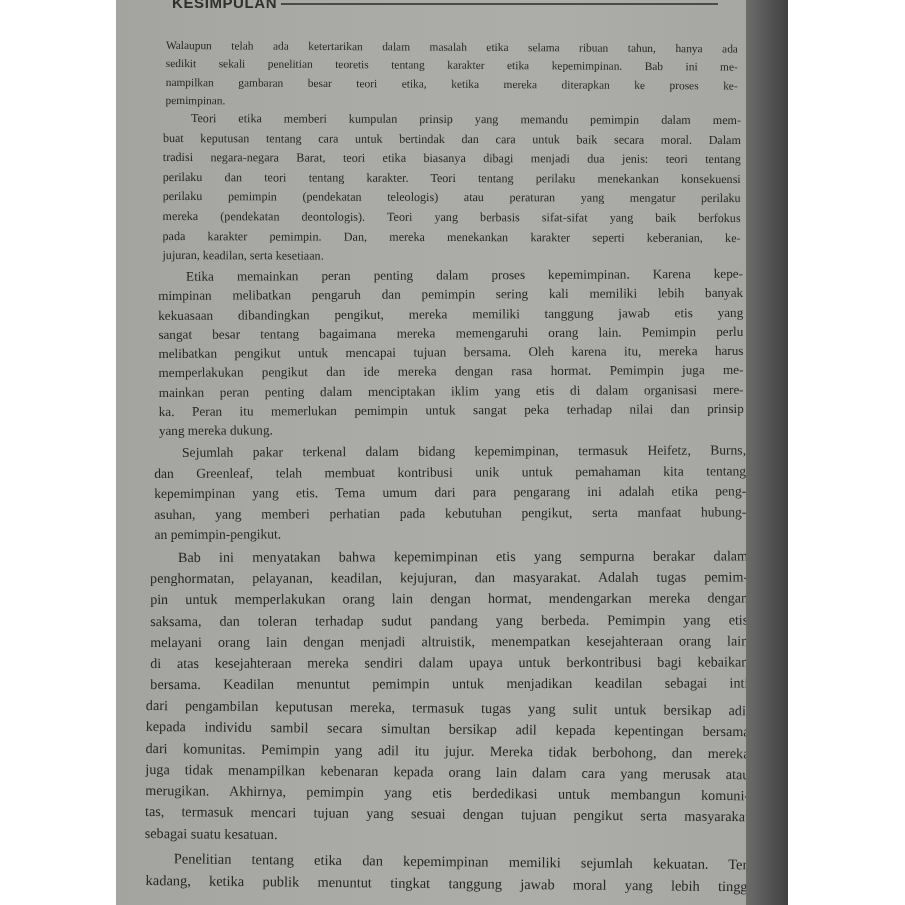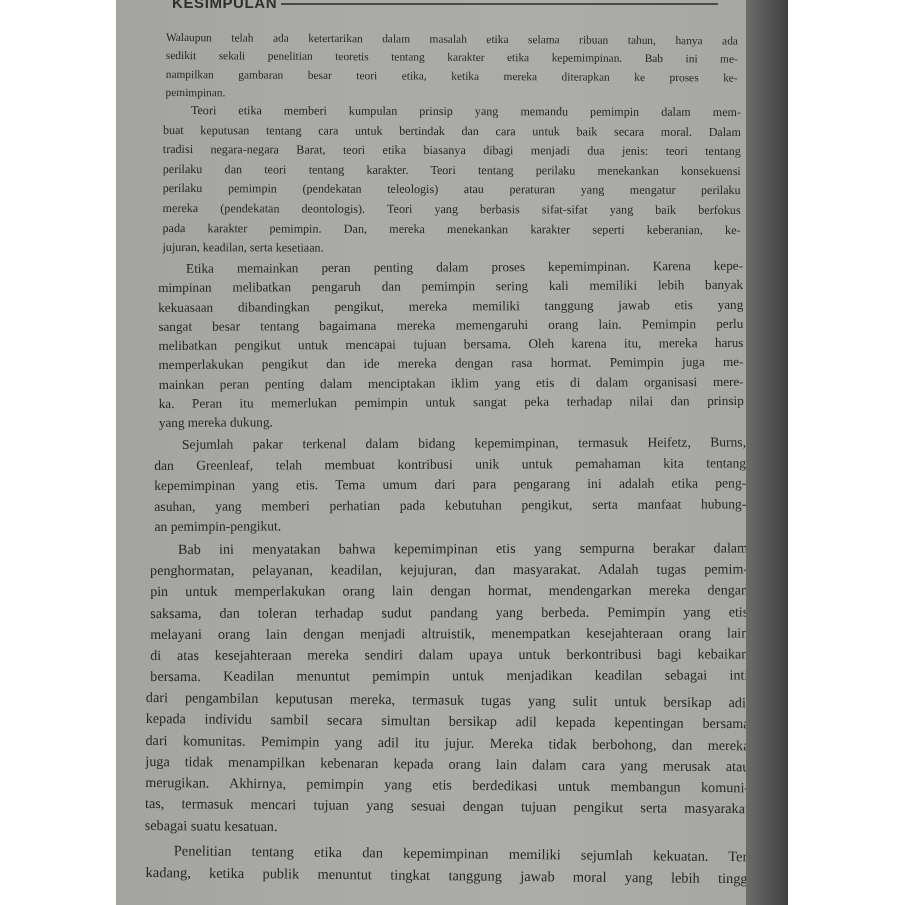--- a/index.html
+++ b/index.html
@@ -23,21 +23,21 @@
     }
     .heading {
       font-family: "Liberation Sans", "DejaVu Sans", sans-serif;
       font-weight: bold; font-size: 15px; letter-spacing: 0.6px;
       color: #2f302e; white-space: nowrap;
     }
     .heading-rule {
       flex: 1; height: 2px; background: #4a4b49; margin-left: 4px; margin-top: 4px;
     }
     .text {
-      position: absolute; left: 30px; top: 28px; width: 600px;
+      position: absolute; left: 30px; top: 36px; width: 600px;
       color: #262624; text-align: justify;
     }
     .para { margin: 0; text-indent: 0; }
     .para .line {
       display: block; white-space: nowrap; text-align-last: justify;
       text-align: justify; overflow: hidden;
     }
     .para .line.last { text-align-last: left; }
     .p1 { font-size: 11.4px; line-height: 18.3px; margin-left: 20px; width: 572px; transform: rotate(0.35deg); transform-origin: left top; }
     .p2 { font-size: 12.1px; line-height: 19.6px; margin-left: 17px; width: 578px; margin-top: 0; transform: rotate(0.2deg); transform-origin: left top; }

